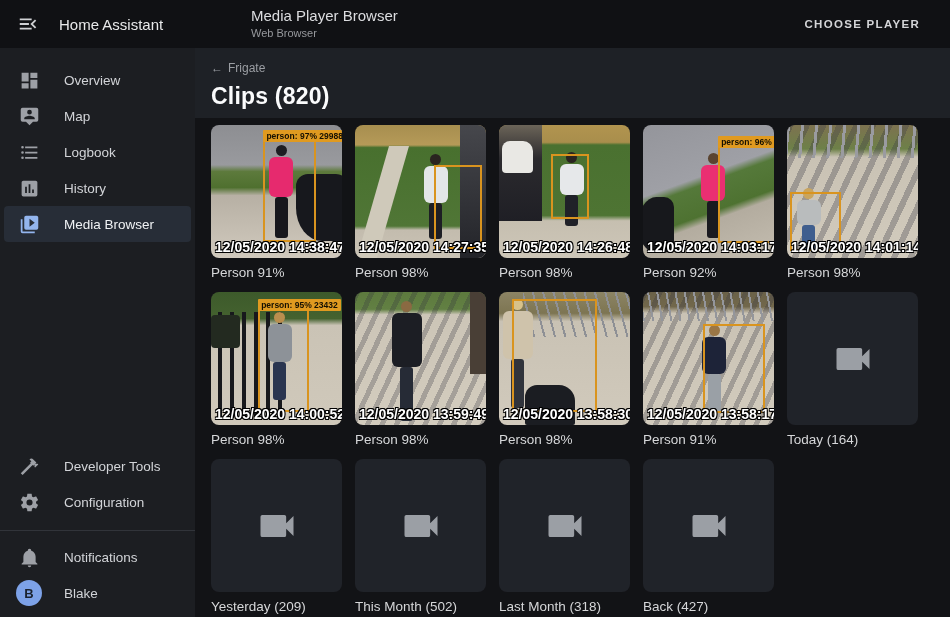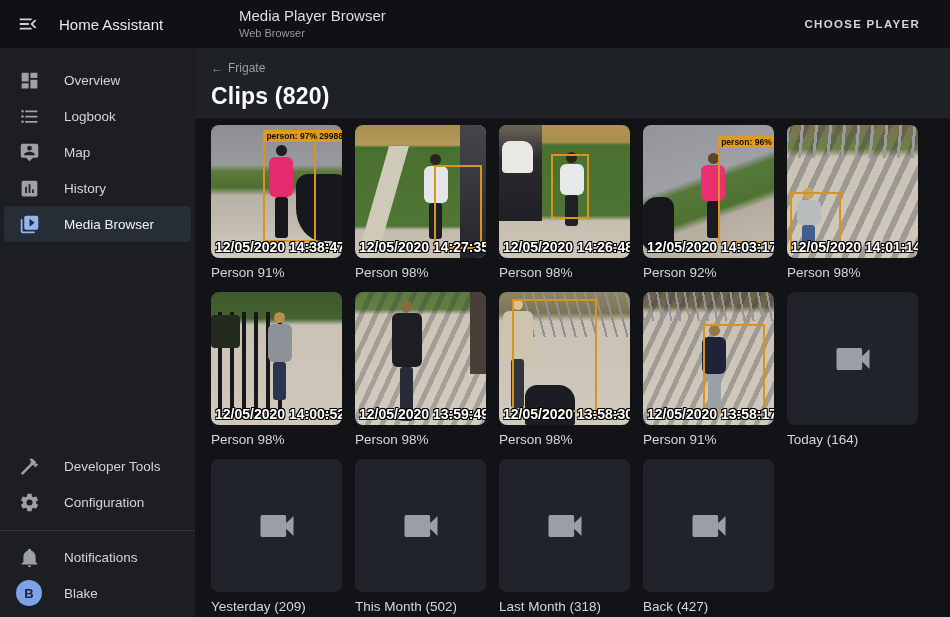--- a/index.html
+++ b/index.html
@@ -6,21 +6,21 @@
   body{
     width:950px;height:617px;position:relative;overflow:hidden;
     background:#121316;font-family:"Liberation Sans",sans-serif;
     -webkit-font-smoothing:antialiased;
   }
   
   .topbar{position:absolute;left:0;top:0;width:950px;height:48px;background:#101114;display:flex;align-items:center;z-index:5}
   .topbar-left{width:195px;display:flex;align-items:center;flex:none}
   .menu-btn{width:24px;height:24px;margin-left:16px;border:none;background:none;padding:0;cursor:pointer;color:#cfd1d4;display:flex;align-items:center;justify-content:center}
   .app-name{color:#e8e9ea;font-size:15px;margin-left:19px;white-space:nowrap}
-  .title-block{margin-left:44px;line-height:1.25}
+  .title-block{margin-left:56px;line-height:1.25}
   .tb-title{color:#dcdde0;font-size:15px}
   .tb-sub{color:#97999d;font-size:11px;margin-top:1px}
   .choose-player{margin-left:auto;margin-right:24px;background:none;border:none;cursor:pointer;
     color:#d4d5d8;font-size:11.5px;font-weight:bold;letter-spacing:1.3px;font-family:inherit;white-space:nowrap}
   
   .sidebar{position:absolute;left:0;top:48px;width:195px;bottom:0;background:#1c1e22;z-index:4}
   .nav{padding-top:14px}
   .side-item{height:36px;display:flex;align-items:center;cursor:pointer;position:relative;margin:0 4px;border-radius:4px}
   .side-item .ico{width:24px;height:24px;margin-left:13px;flex:none;display:flex;align-items:center;justify-content:center;color:#9da0a6}
   .side-item .lbl{margin-left:23px;font-size:13.5px;color:#d2d4d8;white-space:nowrap}
@@ -124,32 +124,32 @@
       <span class="ico">
         <svg viewBox="0 0 24 24" width="21" height="21" fill="currentColor">
             <path d="M13,3V9H21V3M13,21H21V11H13M3,21H11V15H3M3,13H11V3H3V13Z"></path>
           </svg>
       </span>
       <span class="lbl">Overview</span>
     </div>
     <div class="side-item">
       <span class="ico">
         <svg viewBox="0 0 24 24" width="21" height="21" fill="currentColor">
+            <path d="M20,2H4A2,2 0 0,0 2,4V16A2,2 0 0,0 4,18H8L12,22L16,18H20A2,2 0 0,0 22,16V4A2,2 0 0,0 20,2M12,4.3A2.7,2.7 0 0,1 14.7,7A2.7,2.7 0 0,1 12,9.7A2.7,2.7 0 0,1 9.3,7A2.7,2.7 0 0,1 12,4.3M18,15H6V14.1C6,12.1 10,11 12,11C14,11 18,12.1 18,14.1V15Z"></path>
+          </svg>
+      </span>
+      <span class="lbl">Map</span>
+    </div>
+    <div class="side-item">
+      <span class="ico">
+        <svg viewBox="0 0 24 24" width="21" height="21" fill="currentColor">
             <path d="M7,5H21V7H7V5M7,13V11H21V13H7M4,4.5A1.5,1.5 0 0,1 5.5,6A1.5,1.5 0 0,1 4,7.5A1.5,1.5 0 0,1 2.5,6A1.5,1.5 0 0,1 4,4.5M4,10.5A1.5,1.5 0 0,1 5.5,12A1.5,1.5 0 0,1 4,13.5A1.5,1.5 0 0,1 2.5,12A1.5,1.5 0 0,1 4,10.5M7,19V17H21V19H7M4,16.5A1.5,1.5 0 0,1 5.5,18A1.5,1.5 0 0,1 4,19.5A1.5,1.5 0 0,1 2.5,18A1.5,1.5 0 0,1 4,16.5Z"></path>
           </svg>
       </span>
       <span class="lbl">Logbook</span>
-    </div>
-    <div class="side-item">
-      <span class="ico">
-        <svg viewBox="0 0 24 24" width="21" height="21" fill="currentColor">
-            <path d="M20,2H4A2,2 0 0,0 2,4V16A2,2 0 0,0 4,18H8L12,22L16,18H20A2,2 0 0,0 22,16V4A2,2 0 0,0 20,2M12,4.3A2.7,2.7 0 0,1 14.7,7A2.7,2.7 0 0,1 12,9.7A2.7,2.7 0 0,1 9.3,7A2.7,2.7 0 0,1 12,4.3M18,15H6V14.1C6,12.1 10,11 12,11C14,11 18,12.1 18,14.1V15Z"></path>
-          </svg>
-      </span>
-      <span class="lbl">Map</span>
     </div>
     <div class="side-item">
       <span class="ico">
         <svg viewBox="0 0 24 24" width="21" height="21" fill="currentColor">
             <path d="M19,3H5C3.89,3 3,3.9 3,5V19A2,2 0 0,0 5,21H19A2,2 0 0,0 21,19V5C21,3.89 20.1,3 19,3M9,17H7V10H9V17M13,17H11V7H13V17M17,17H15V13H17V17Z"></path>
           </svg>
       </span>
       <span class="lbl">History</span>
     </div>
     <div class="side-item selected">
@@ -287,20 +287,23 @@
   </div>
 
   <div class="cell">
     <div class="thumb s7">
       <div class="prop"></div>
       <div class="figure fig-s7">
         <div class="head"></div>
         <div class="torso"></div>
         <div class="legs"></div>
       </div>
+      <div class="bbox" style="left: 36%; top: 13%; width: 36%; height: 74%;">
+        <span class="bbox-lbl">person: 95% 23432</span>
+      </div>
       <div class="ts">12/05/2020 14:00:52</div>
     </div>
     <div class="caption">Person 98%</div>
   </div>
 
   <div class="cell">
     <div class="thumb s8">
 
       <div class="figure fig-s8">
         <div class="head"></div>

